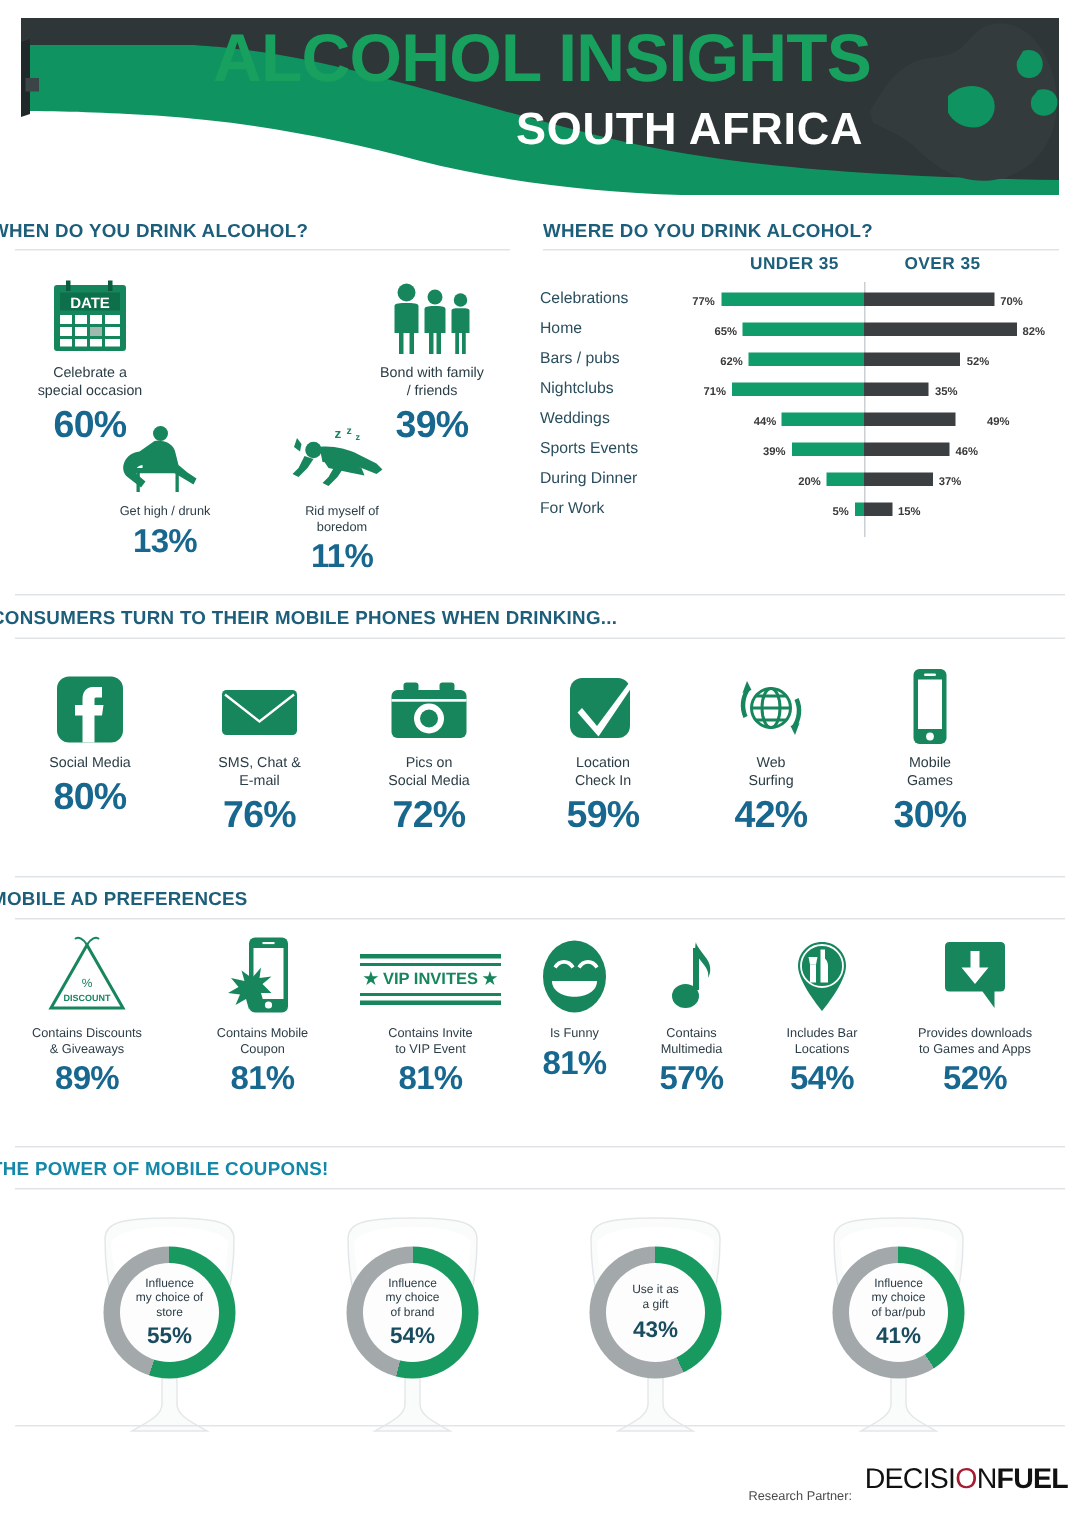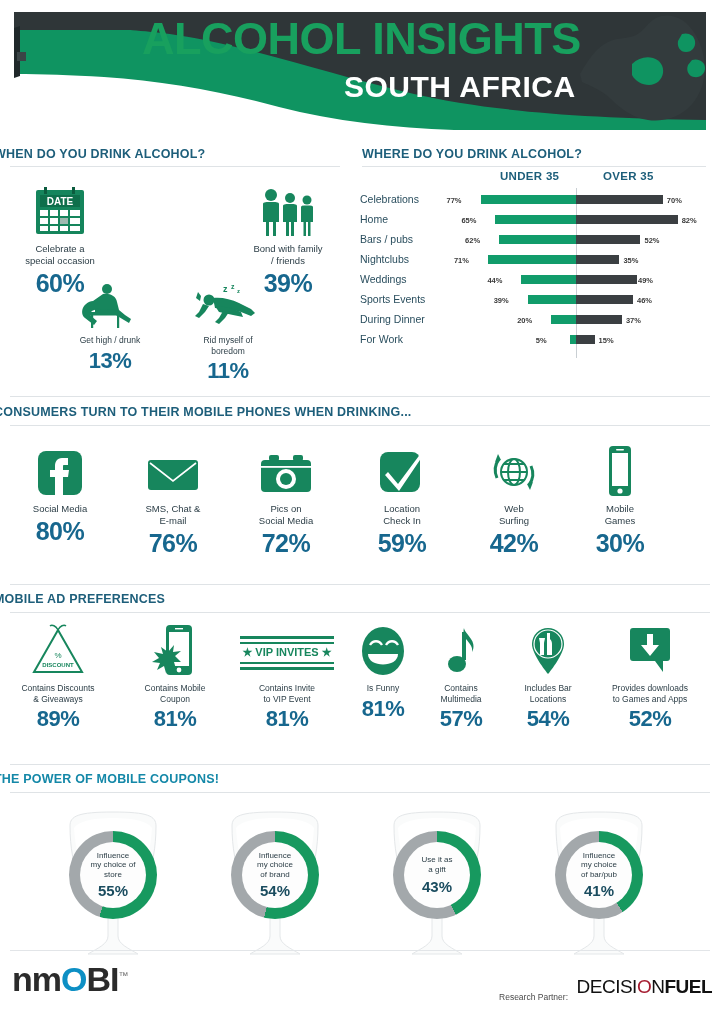--- a/index.html
+++ b/index.html
@@ -44,21 +44,21 @@
   .stat.small .pct { font-size:22px; }
 
   
   .chart { position:absolute; left:360px; top:170px; width:350px; height:195px; }
   .chart .grouphead {
     position:absolute; top:0; font-size:11.5px; font-weight:bold; color:#1d5e7a; letter-spacing:0.3px;
   }
   .chart .axis { position:absolute; top:18px; width:1px; background:#c9cfd3; height:170px; }
   .barrow { position:absolute; left:0; width:100%; height:18px; }
   .barrow .cat { position:absolute; left:0; top:1px; width:78px; font-size:10.5px; color:#2a4e5e; }
-  .barrow .lbl-l { position:absolute; font-size:7.5px; font-weight:bold; color:#3a3a3a; top:4px; }
+  .barrow .lbl-l { position:absolute; font-size:7.5px; font-weight:bold; color:#3a3a3a; top:4px; text-align:right; }
   .barrow .lbl-r { position:absolute; font-size:7.5px; font-weight:bold; color:#3a3a3a; top:4px; }
   .barrow .bar-l { position:absolute; top:3px; height:9px; background:#119c6b; }
   .barrow .bar-r { position:absolute; top:3px; height:9px; background:#3b3f42; }
 
   
   .glassbox { position:absolute; width:150px; height:165px; }
   .glass { position:absolute; left:0; top:0; width:150px; height:165px; }
   .donut { position:absolute; left:31px; top:23px; width:88px; height:88px; border-radius:50%; }
   .donut .hole {
     position:absolute; left:11px; top:11px; width:66px; height:66px; border-radius:50%;
@@ -230,21 +230,21 @@
           <div class="lbl-l" style="left:93.96px;width:30px;">71%</div>
           <div class="bar-l" style="left:127.96px;width:88.04px;background:#119c6b;"></div>
           <div class="bar-r" style="left:216px;width:43.4px;background:#3b3f42;"></div>
           <div class="lbl-r" style="left:263.4px;">35%</div>
         </div>
         <div class="barrow" style="top: 102px;">
           <div class="cat">Weddings</div>
           <div class="lbl-l" style="left:127.44px;width:30px;">44%</div>
           <div class="bar-l" style="left:161.44px;width:54.56px;background:#119c6b;"></div>
           <div class="bar-r" style="left:216px;width:60.76px;background:#3b3f42;"></div>
-          <div class="lbl-r" style="left:278px;">49%</div>
+          <div class="lbl-r" style="left:298px;">49%</div>
         </div>
         <div class="barrow" style="top: 122px;">
           <div class="cat">Sports Events</div>
           <div class="lbl-l" style="left:133.64px;width:30px;">39%</div>
           <div class="bar-l" style="left:167.64px;width:48.36px;background:#119c6b;"></div>
           <div class="bar-r" style="left:216px;width:57.04px;background:#3b3f42;"></div>
           <div class="lbl-r" style="left:277.04px;">46%</div>
         </div>
         <div class="barrow" style="top: 142px;">
           <div class="cat">During Dinner</div>
@@ -512,22 +512,19 @@
 my choice
 of bar/pub</div>
             <div class="dpct">41%</div>
           </div>
         </div>
       </div>
     </div>
 
   <div class="footer">
     <div class="foot-rule"></div>
-    <div class="logo-nmobi">
-      <span id="nmobi-text">nm<span class="o-ring">O</span>BI</span><span class="logo-tm">™</span>
-    </div>
     <div class="rp">Research Partner:</div>
     <div class="logo-df">
       <span class="lite">DECISI</span><span class="dot">O</span><span class="lite">N</span><span class="bold">FUEL</span>
     </div>
   </div>
 
 </div>
 
 </body></html>

